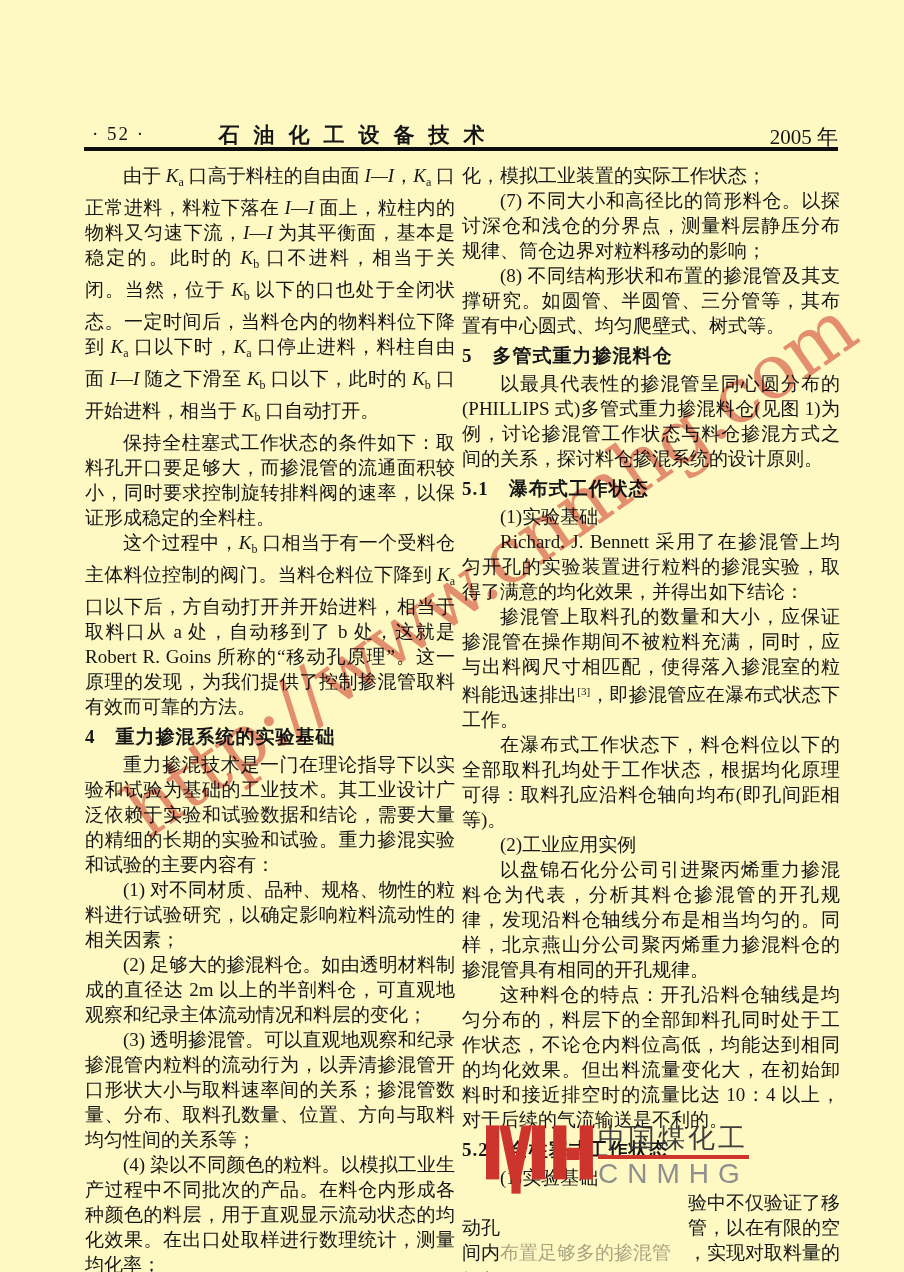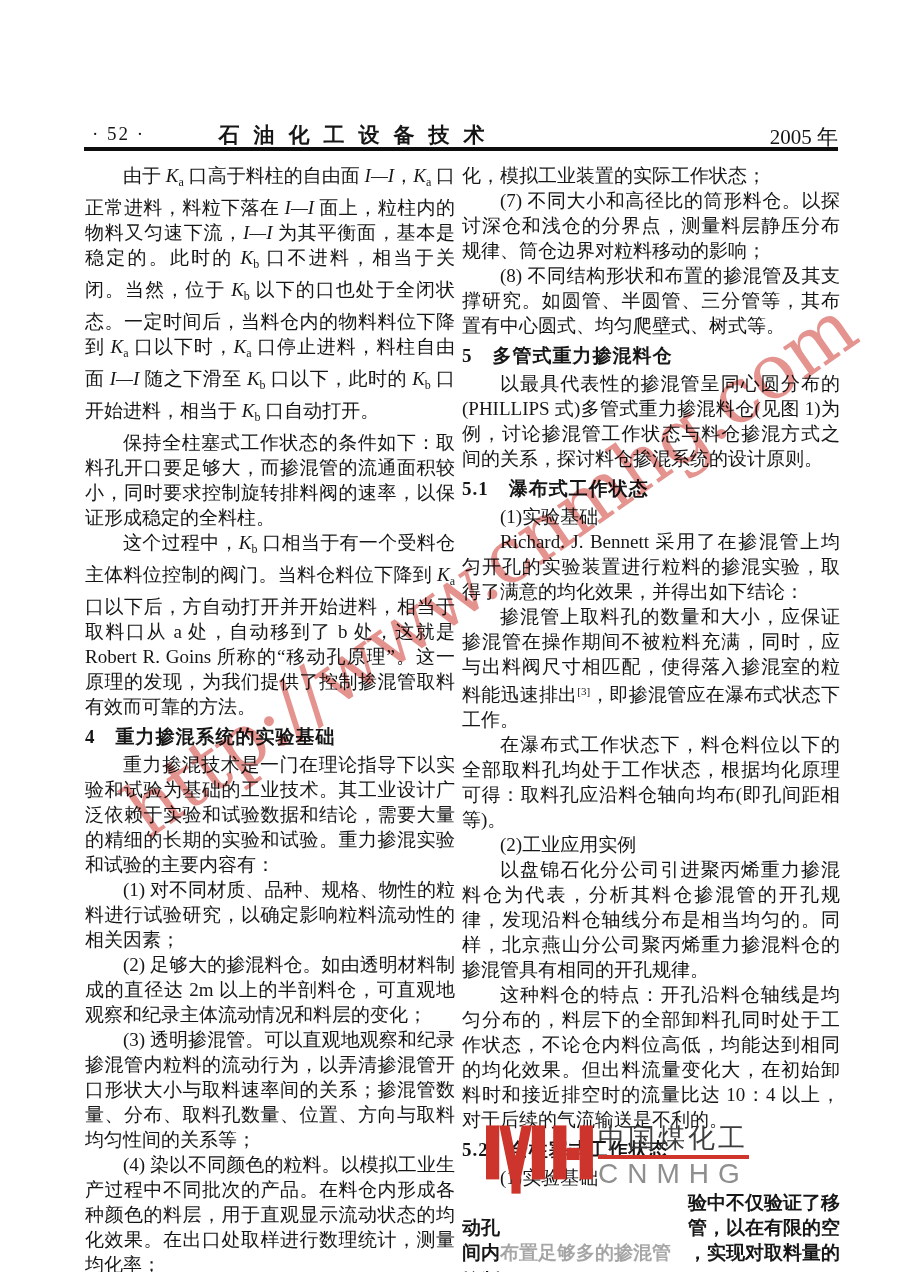--- a/index.html
+++ b/index.html
@@ -1,35 +1,35 @@
 <!DOCTYPE html>
 <html><head>
 <meta charset="utf-8">
 <style>
   html,body{margin:0;padding:0;background:#e8e8e8;}
   .page{
-    position:relative;width:904px;height:1272px;background:#ffffff;overflow:hidden;
+    position:relative;width:904px;height:1272px;background:#fef9c3;overflow:hidden;
     font-family:"Liberation Serif","DejaVu Serif",serif;color:#161616;margin:0 auto;
   }
   
   .hdr-pagenum{position:absolute;left:92px;top:123px;font-size:19px;letter-spacing:2px;}
   .hdr-title{position:absolute;left:0;width:717px;top:121px;text-align:center;
     font-size:21px;font-weight:700;letter-spacing:14px;}
   .hdr-year{position:absolute;right:66px;top:123px;font-size:21px;text-align:center;}
   .hdr-rule{position:absolute;left:84px;top:147px;width:754px;height:4px;background:#0e0e0e;}
   
   .col{position:absolute;top:163px;font-size:19px;line-height:25px;text-align:justify;z-index:2;}
   #col-left{left:85px;width:370px;}
   #col-right{left:462px;width:378px;}
   .blk{margin:0;}
   .blk.p{text-indent:2em;}
   .blk.pc{text-indent:0;}
   .blk.h{font-weight:700;text-align:left;margin:5px 0 3px;letter-spacing:1px;text-indent:0;}
   .blk.split{text-indent:0;}
-  .split .line{display:flex;justify-content:space-between;height:25px;overflow:hidden;font-weight:bold;}
+  .split .line{display:flex;justify-content:space-between;height:25px;overflow:hidden;}
   .split .line .seg{white-space:nowrap;}
   .f-i{font-style:italic;}
   .f-sub{font-size:12px;vertical-align:-4px;}
   .f-sup{font-size:11px;vertical-align:6px;}
   .f-ob{opacity:.38;}
   
   .watermark{
     position:absolute;left:158px;top:766px;z-index:5;
     font-size:76px;color:#d24b44;opacity:.60;letter-spacing:-1px;white-space:nowrap;
     transform:rotate(-35deg);transform-origin:0 100%;

